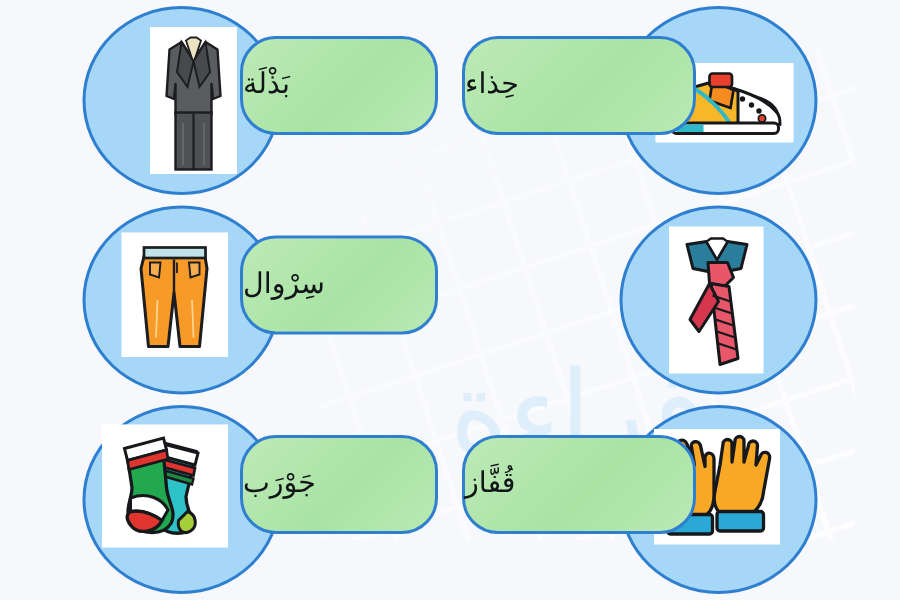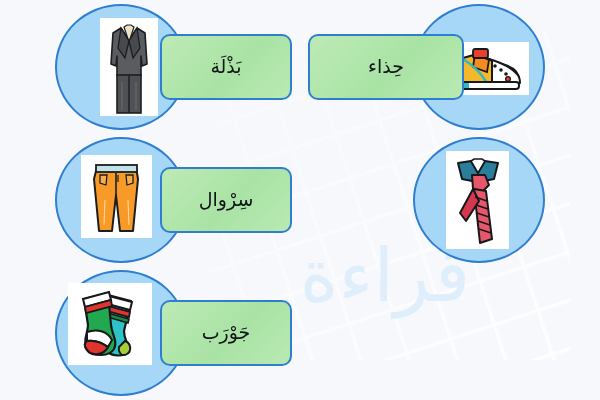--- a/index.html
+++ b/index.html
@@ -71,27 +71,27 @@
   .pic{
     position:absolute;
     background:#ffffff;
     overflow:hidden;
     z-index:3;
   }
 
   
   .card{
     position:absolute;
-    top:34px;
+    top:24px;
     height:66px;
     background:linear-gradient(135deg,#bdeab6 0%,#a9e3a4 55%,#b9e9b3 100%);
     border:2.5px solid #2f7fd0;
-    border-radius:10px;
+    border-radius:24px;
     box-sizing:border-box;
-    display:flex;align-items:center;justify-content:center;
+    display:flex;align-items:center;
     z-index:4;
   }
   .pair-left .card{left:160px;width:132px;}
   .pair-right .card{left:8px;width:156px;}
 
   .word{
     direction:rtl;
     unicode-bidi:embed;
     font-family:"DejaVu Sans", sans-serif;
     font-size:19px;
@@ -233,15 +233,32 @@
           <path d="M17 24 L43 17 L44 23 L18 30 Z" fill="#e0352f" stroke="#16181b" stroke-width="1.8"></path>
           <path d="M19 49 C30 45 40 49 44 57 L40 64 C32 58 25 57 19 58 Z" fill="#ffffff" stroke="#16181b" stroke-width="2"></path>
           <path d="M19 58 C26 57 33 59 40 64 C36 72 24 74 19 67 C16 63 16 60 19 58 Z" fill="#e0352f" stroke="#16181b" stroke-width="2.2"></path>
         </svg>
       </div>
       <div class="card">
         <span class="word">جَوْرَب</span>
       </div>
     </div>
 
+    <div class="pair pair-right">
+      <div class="bubble"></div>
+      <div class="pic" style="left:136px;top:20px;width:84px;height:77px;">
+        <svg width="84" height="77" viewBox="0 0 84 77">
+          <rect width="84" height="77" fill="#fff"></rect>
+
+          <path d="M44 24 L46 10 C46 6 52 6 52 10 L52 22 L54 8 C54 4 60 4 60 8 L60 22 L63 11 C63 7 69 7 69 11 L68 24 L71 18 C72 14 78 15 77 20 L73 42 C72 52 66 58 58 58 L50 58 C43 58 40 52 40 45 Z" fill="#f9a825" stroke="#16181b" stroke-width="2.2" stroke-linejoin="round"></path>
+          <rect x="42" y="55" width="31" height="13" rx="2" fill="#2aa9d6" stroke="#16181b" stroke-width="2.2"></rect>
+
+          <path d="M13 30 L8 18 C6 14 12 11 14 15 L20 26 L15 12 C14 8 20 5 22 10 L27 24 L25 12 C24 8 30 7 31 11 L34 25 L34 19 C34 15 40 15 40 20 L40 44 C40 54 35 60 27 60 L20 60 C13 60 9 54 7 48 Z" fill="#f9a825" stroke="#16181b" stroke-width="2.2" stroke-linejoin="round"></path>
+          <rect x="9" y="57" width="30" height="13" rx="2" fill="#2aa9d6" stroke="#16181b" stroke-width="2.2"></rect>
+        </svg>
+      </div>
+      <div class="card">
+        <span class="word">قُفَّاز</span>
+      </div>
+    </div>
   </div>
 
 </div>
 
 </body></html>

